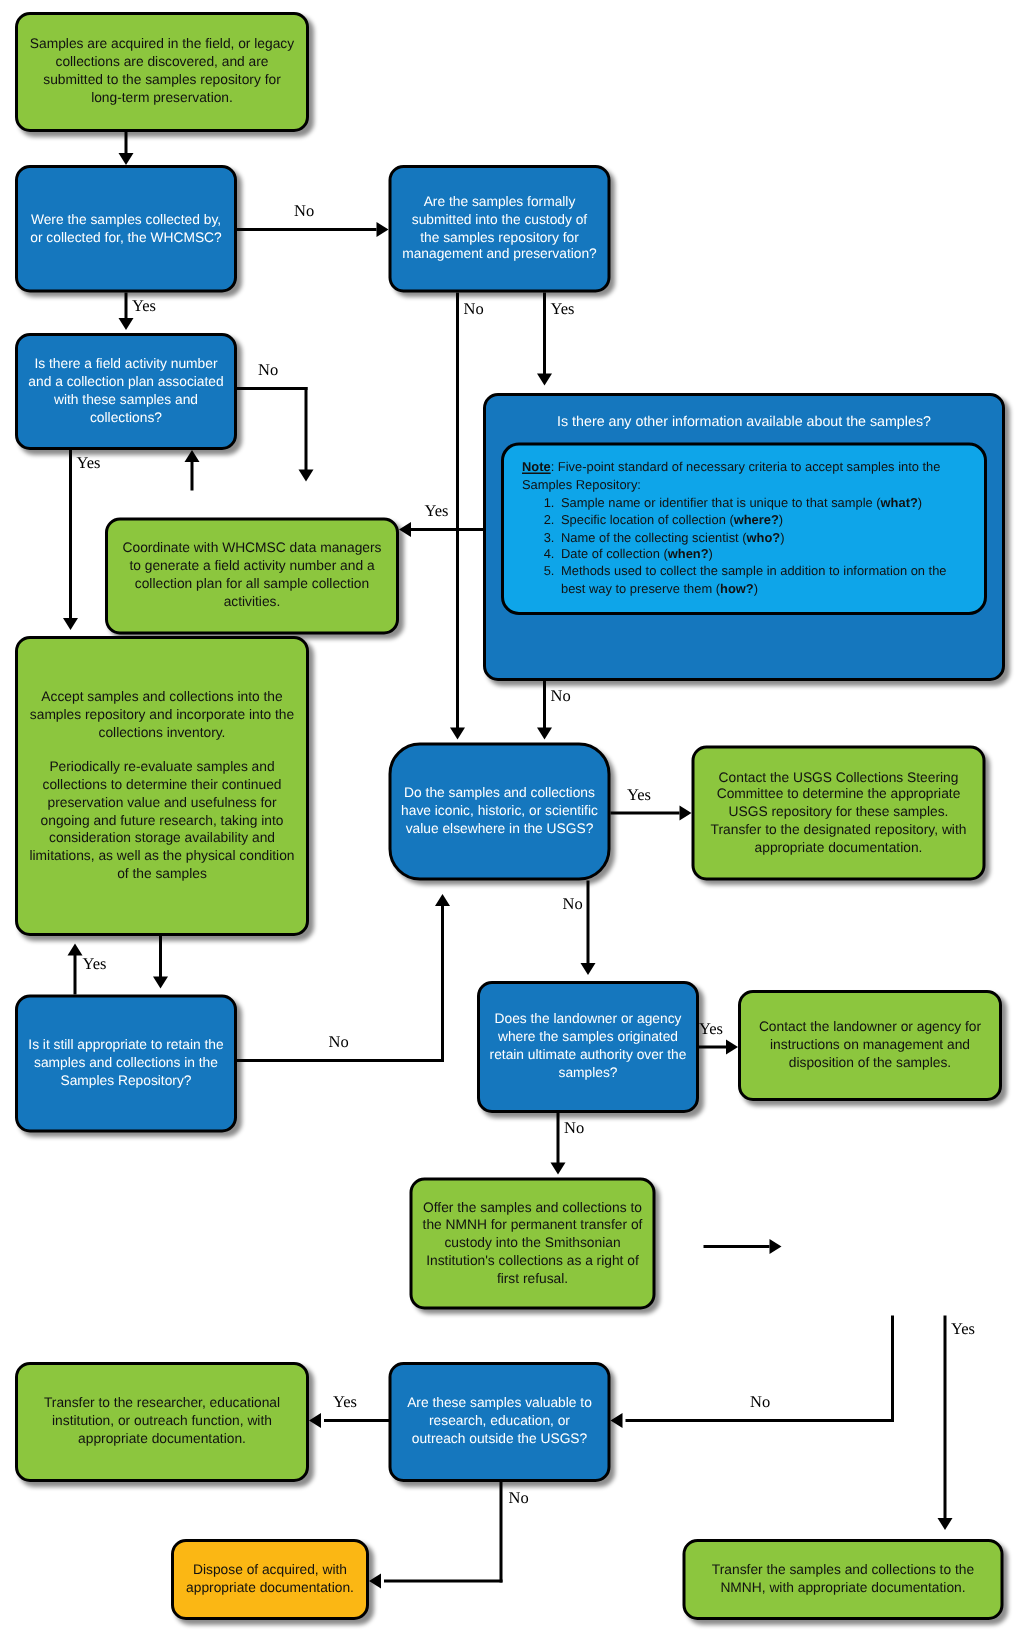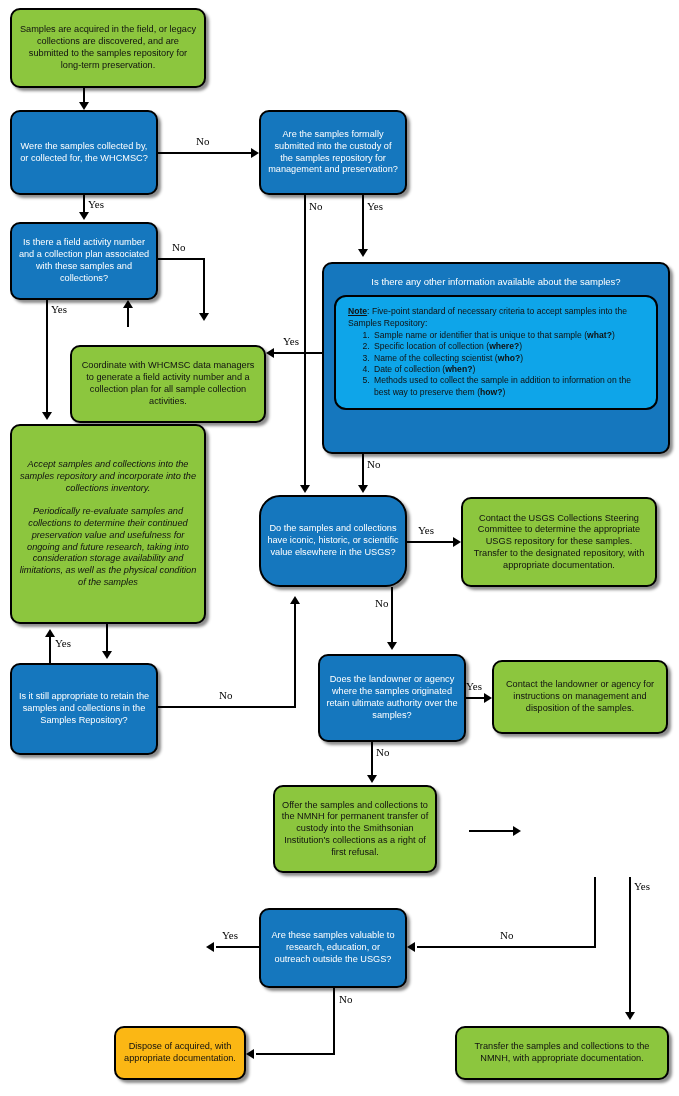--- a/index.html
+++ b/index.html
@@ -103,21 +103,21 @@
       <ol>
         <li>Sample name or identifier that is unique to that sample (<b>what?</b>)</li>
         <li>Specific location of collection (<b>where?</b>)</li>
         <li>Name of the collecting scientist (<b>who?</b>)</li>
         <li>Date of collection (<b>when?</b>)</li>
         <li>Methods used to collect the sample in addition to information on the best way to preserve them (<b>how?</b>)</li>
       </ol>
     </div>
   </div>
 
-  <div class="node green" id="node-accept" style="left:10px;top:424px;width:196px;height:200px;font-size:9.2px;font-style:italic;">
+  <div class="node green" id="node-accept" style="left:10px;top:424px;width:196px;height:200px;font-size:9.2px;">
     <span class="txt">Accept samples and collections into the samples repository and incorporate into the collections inventory.
 
 Periodically re-evaluate samples and collections to determine their continued preservation value and usefulness for ongoing and future research, taking into consideration storage availability and limitations, as well as the physical condition of the samples</span>
   </div>
 
   <div class="node blue" id="node-iconic" style="left:259px;top:495px;width:148px;height:92px;font-size:9.2px;border-radius:21px;">
     <span class="txt">Do the samples and collections have iconic, historic, or scientific value elsewhere in the USGS?</span>
   </div>
 
   <div class="node green" id="node-csc" style="left:461px;top:497px;width:196px;height:90px;font-size:9.2px;">
@@ -138,20 +138,23 @@
 
   <div class="node green" id="node-offer-nmnh" style="left:273px;top:785px;width:164px;height:88px;font-size:9.2px;">
     <span class="txt">Offer the samples and collections to the NMNH for permanent transfer of custody into the Smithsonian Institution's collections as a right of first refusal.</span>
   </div>
 
 
   <div class="node blue" id="node-valuable" style="left:259px;top:908px;width:148px;height:80px;font-size:9.2px;">
     <span class="txt">Are these samples valuable to research, education, or outreach outside the USGS?</span>
   </div>
 
+  <div class="node green" id="node-transfer-res" style="left:10px;top:908px;width:196px;height:80px;font-size:9.2px;">
+    <span class="txt">Transfer to the researcher, educational institution, or outreach function, with appropriate documentation.</span>
+  </div>
 
   <div class="node orange" id="node-dispose" style="left:114px;top:1026px;width:132px;height:54px;font-size:9.2px;">
     <span class="txt">Dispose of acquired, with appropriate documentation.</span>
   </div>
 
   <div class="node green" id="node-transfer-nmnh" style="left:455px;top:1026px;width:214px;height:54px;font-size:9.2px;">
     <span class="txt">Transfer the samples and collections to the NMNH, with appropriate documentation.</span>
   </div>
 
   <div class="ln lnv" style="left:83px;top:88px;height:16px;"></div>

